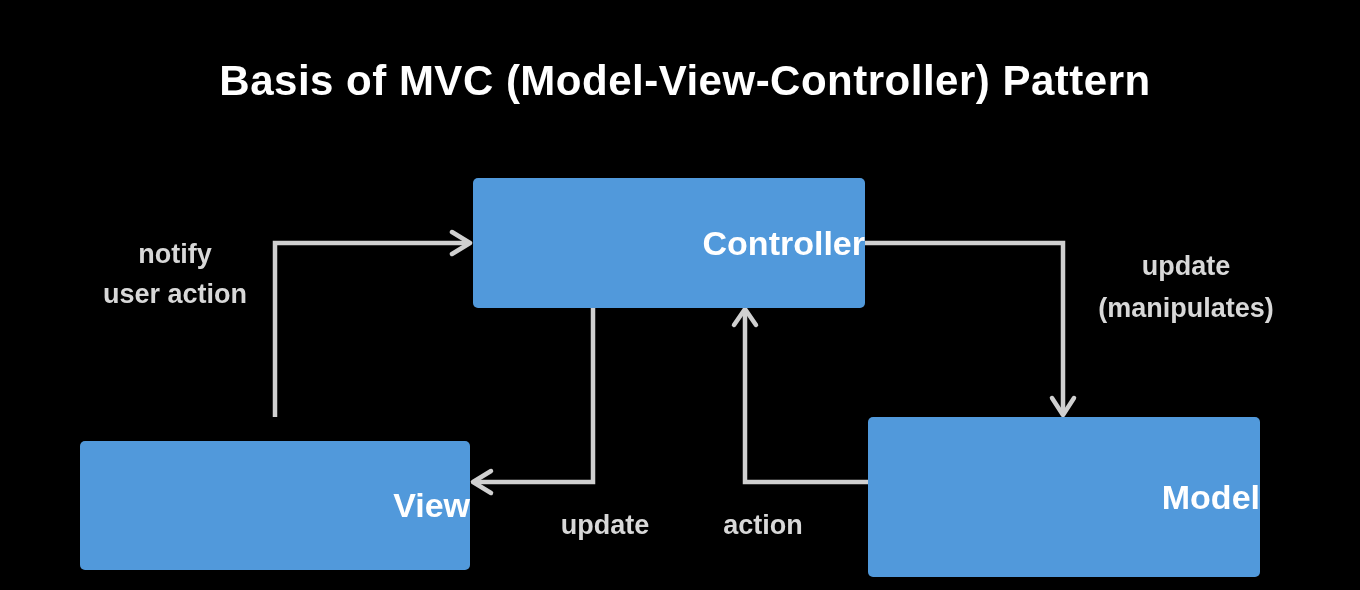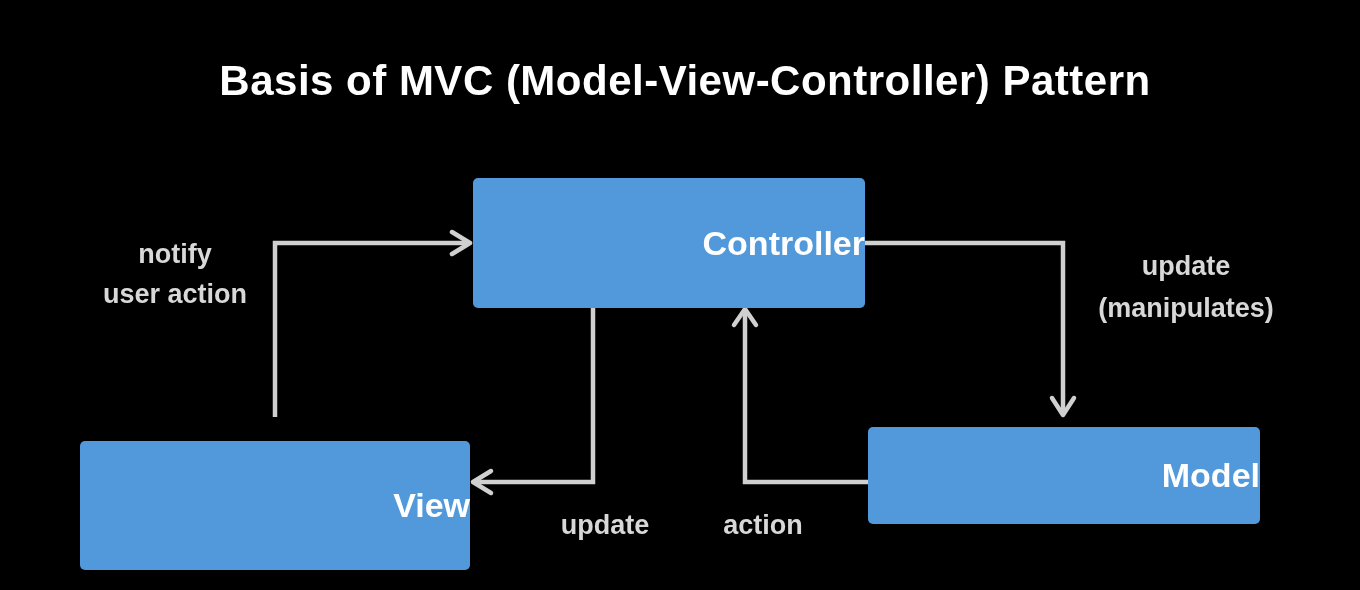--- a/index.html
+++ b/index.html
@@ -54,21 +54,21 @@
     border-radius: 5px;
     display: flex;
     align-items: center;
     justify-content: flex-end;
     color: var(--node-text);
     font-size: 34px;
     font-weight: bold;
   }
   .node-controller { left: 473px; top: 178px; width: 392px; height: 130px; }
   .node-view       { left: 80px;  top: 417px; width: 390px; height: 129px; margin-top: 24px; }
-  .node-model      { left: 868px; top: 427px; width: 392px; height: 97px; }
+  .node-model      { left: 868px; top: 417px; width: 392px; height: 160px; }
   .edge-label {
     position: absolute;
     color: var(--label-text);
     font-size: 27px;
     font-weight: bold;
     text-align: center;
     line-height: 40px;
   }
   .label-sends   { left: 45px;   top: 234px; width: 260px; }
   .label-updmani { left: 1026px; top: 245px; width: 320px; line-height: 42px; }

